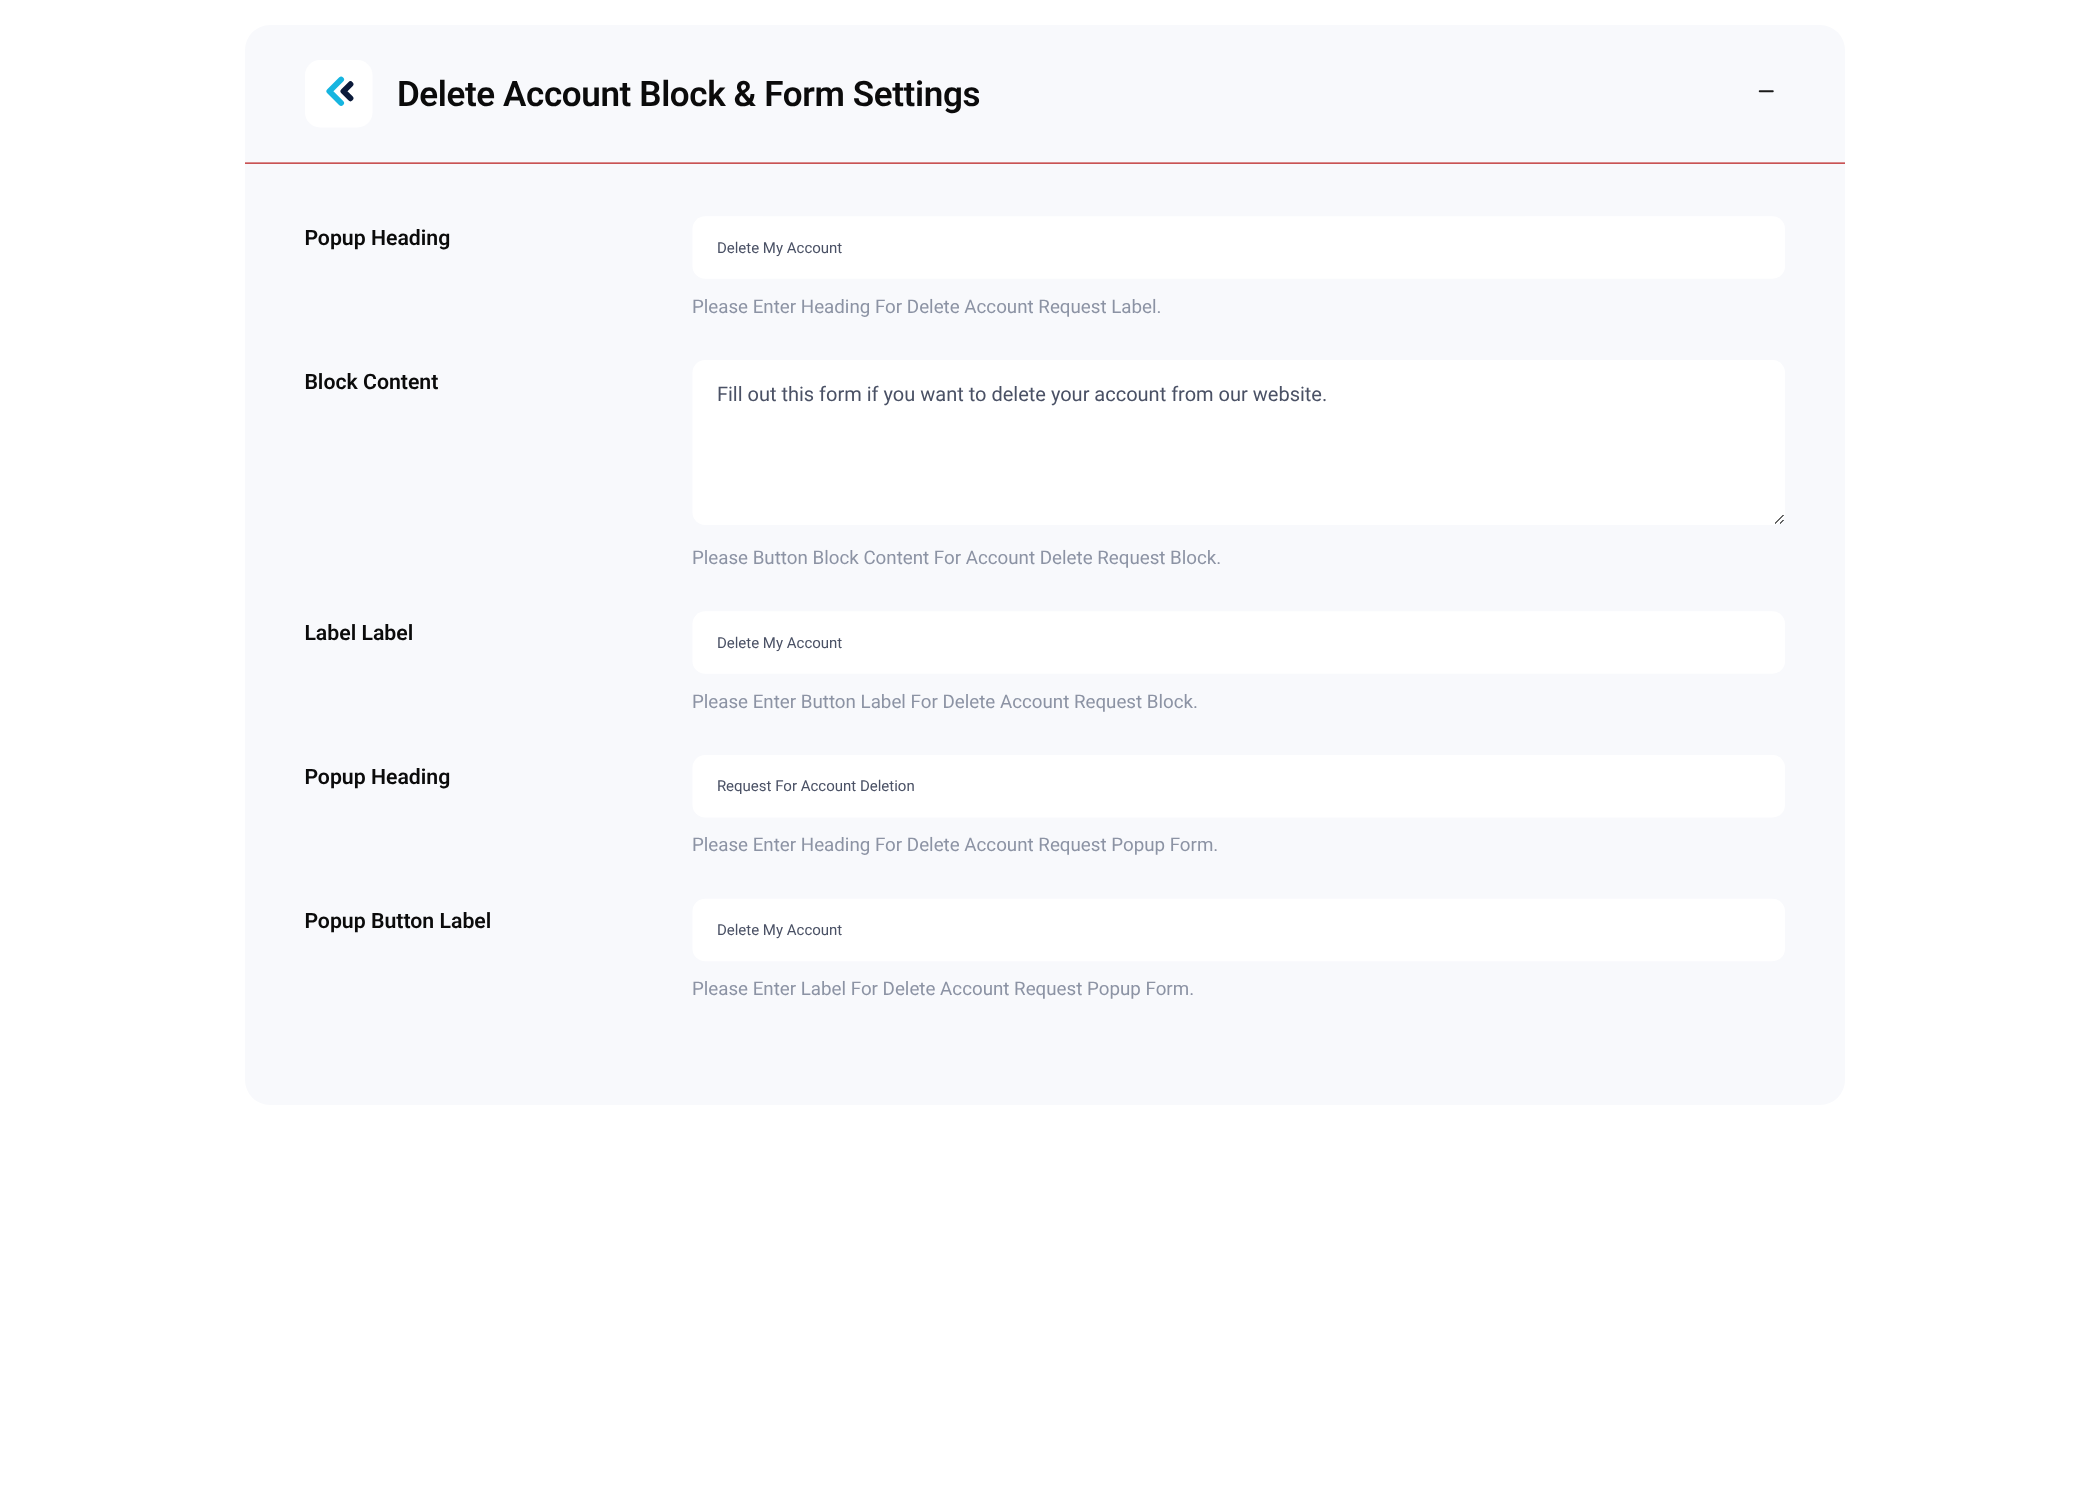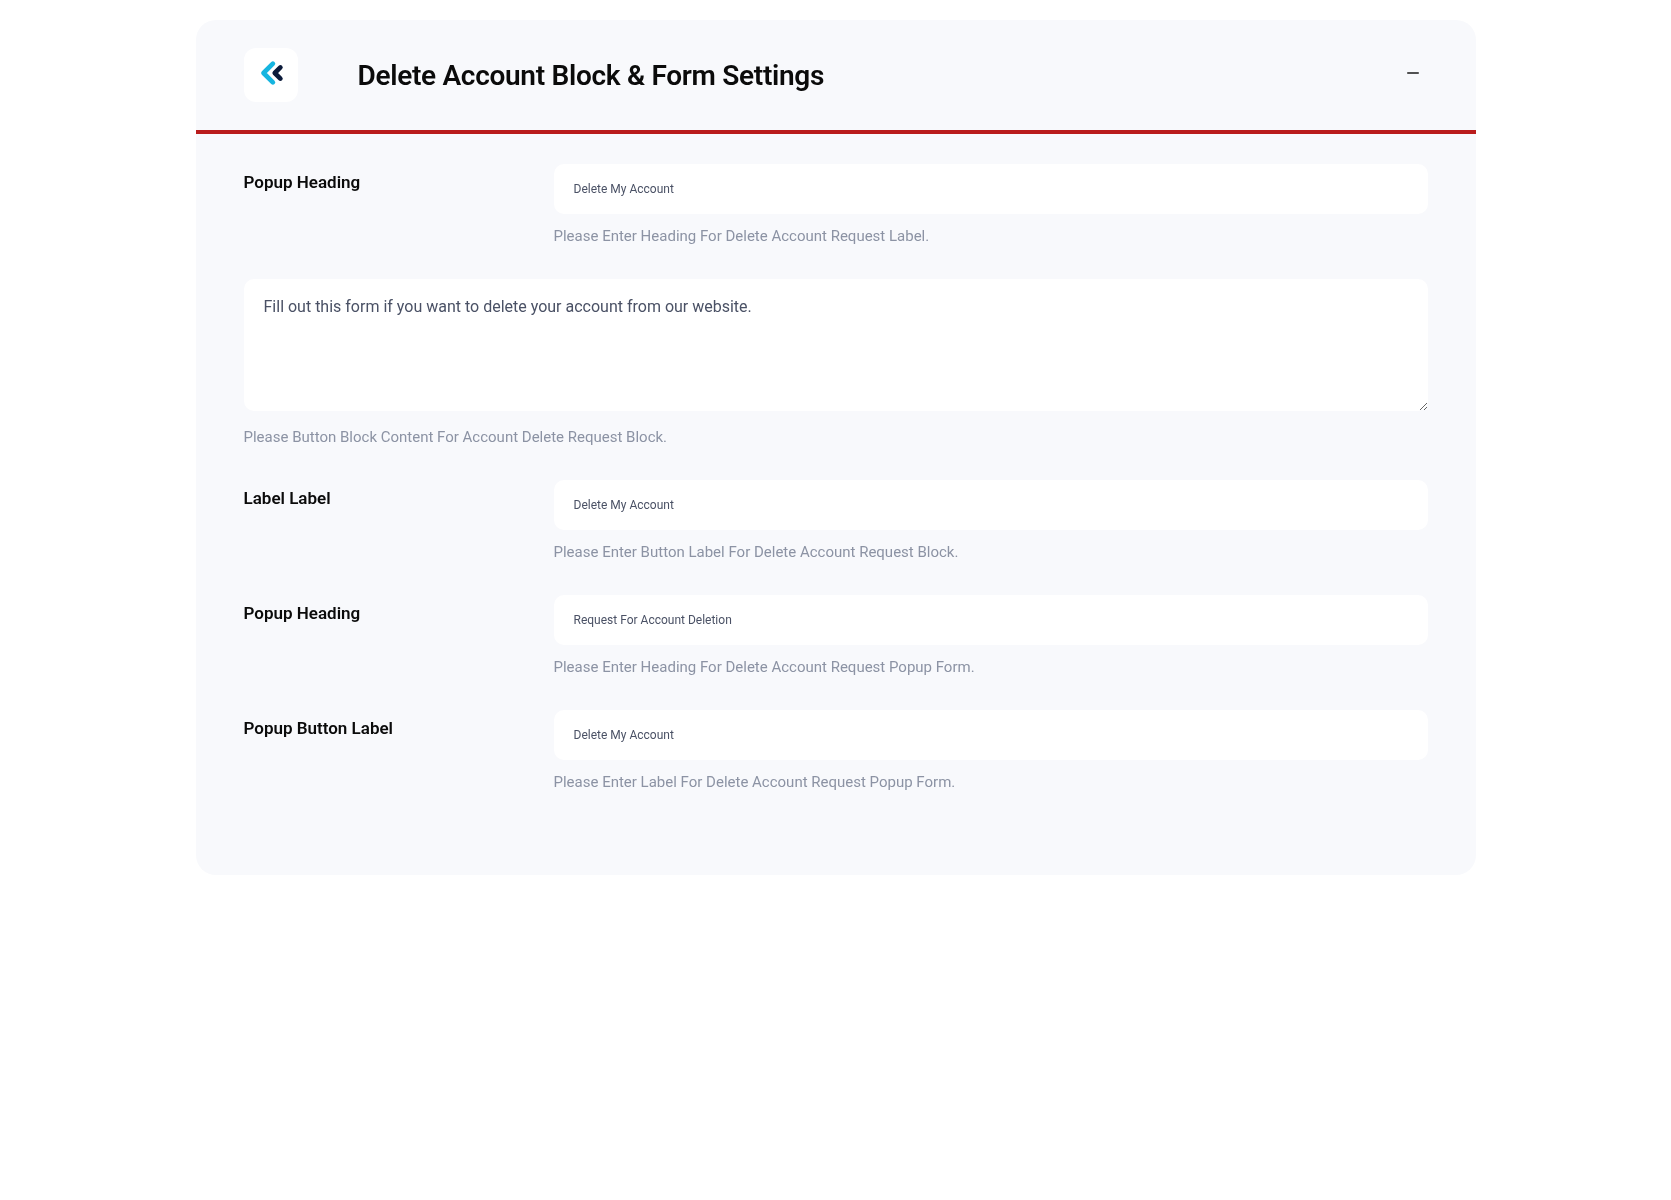--- a/index.html
+++ b/index.html
@@ -16,22 +16,21 @@
       background: #f8f9fc;
       border-radius: 20px;
       padding: 0 0 50px 0;
       max-width: 1280px;
       margin: 0 auto;
     }
     .panel-header {
       display: flex;
       align-items: center;
       padding: 28px 48px;
-      border-bottom: 4px solid #b91c1c;
-      gap: 40px;
+      border-bottom: 1px solid #b91c1c;
     }
     .panel-icon-box {
       width: 54px;
       height: 54px;
       background: #ffffff;
       border-radius: 12px;
       display: flex;
       align-items: center;
       justify-content: center;
       margin-right: 20px;
@@ -59,20 +58,21 @@
     .collapse-btn svg {
       width: 18px;
       height: 18px;
     }
     .panel-body {
       padding: 30px 48px 0 48px;
     }
     .form-row {
       display: flex;
       margin-bottom: 32px;
+      margin-top: 12px;
     }
     .form-label-col {
       width: 310px;
       padding-top: 8px;
     }
     .form-label {
       font-size: 17px;
       font-weight: 600;
       color: #0b0b0b;
     }
@@ -139,20 +139,23 @@
       <div class="form-label-col">
         <div class="form-label">Popup Heading</div>
       </div>
       <div class="form-field-col">
         <input type="text" class="text-input" value="Delete My Account" style="">
         <div class="help-text">Please Enter Heading For Delete Account Request Label.</div>
       </div>
     </div>
 
     <div class="form-row">
+      <div class="form-label-col">
+        <div class="form-label">Block Content</div>
+      </div>
       <div class="form-field-col">
         <textarea class="textarea-input" style="">Fill out this form if you want to delete your account from our website.</textarea>
         <div class="help-text">Please Button Block Content For Account Delete Request Block.</div>
       </div>
     </div>
 
     <div class="form-row">
       <div class="form-label-col">
         <div class="form-label">Label Label</div>
       </div>

